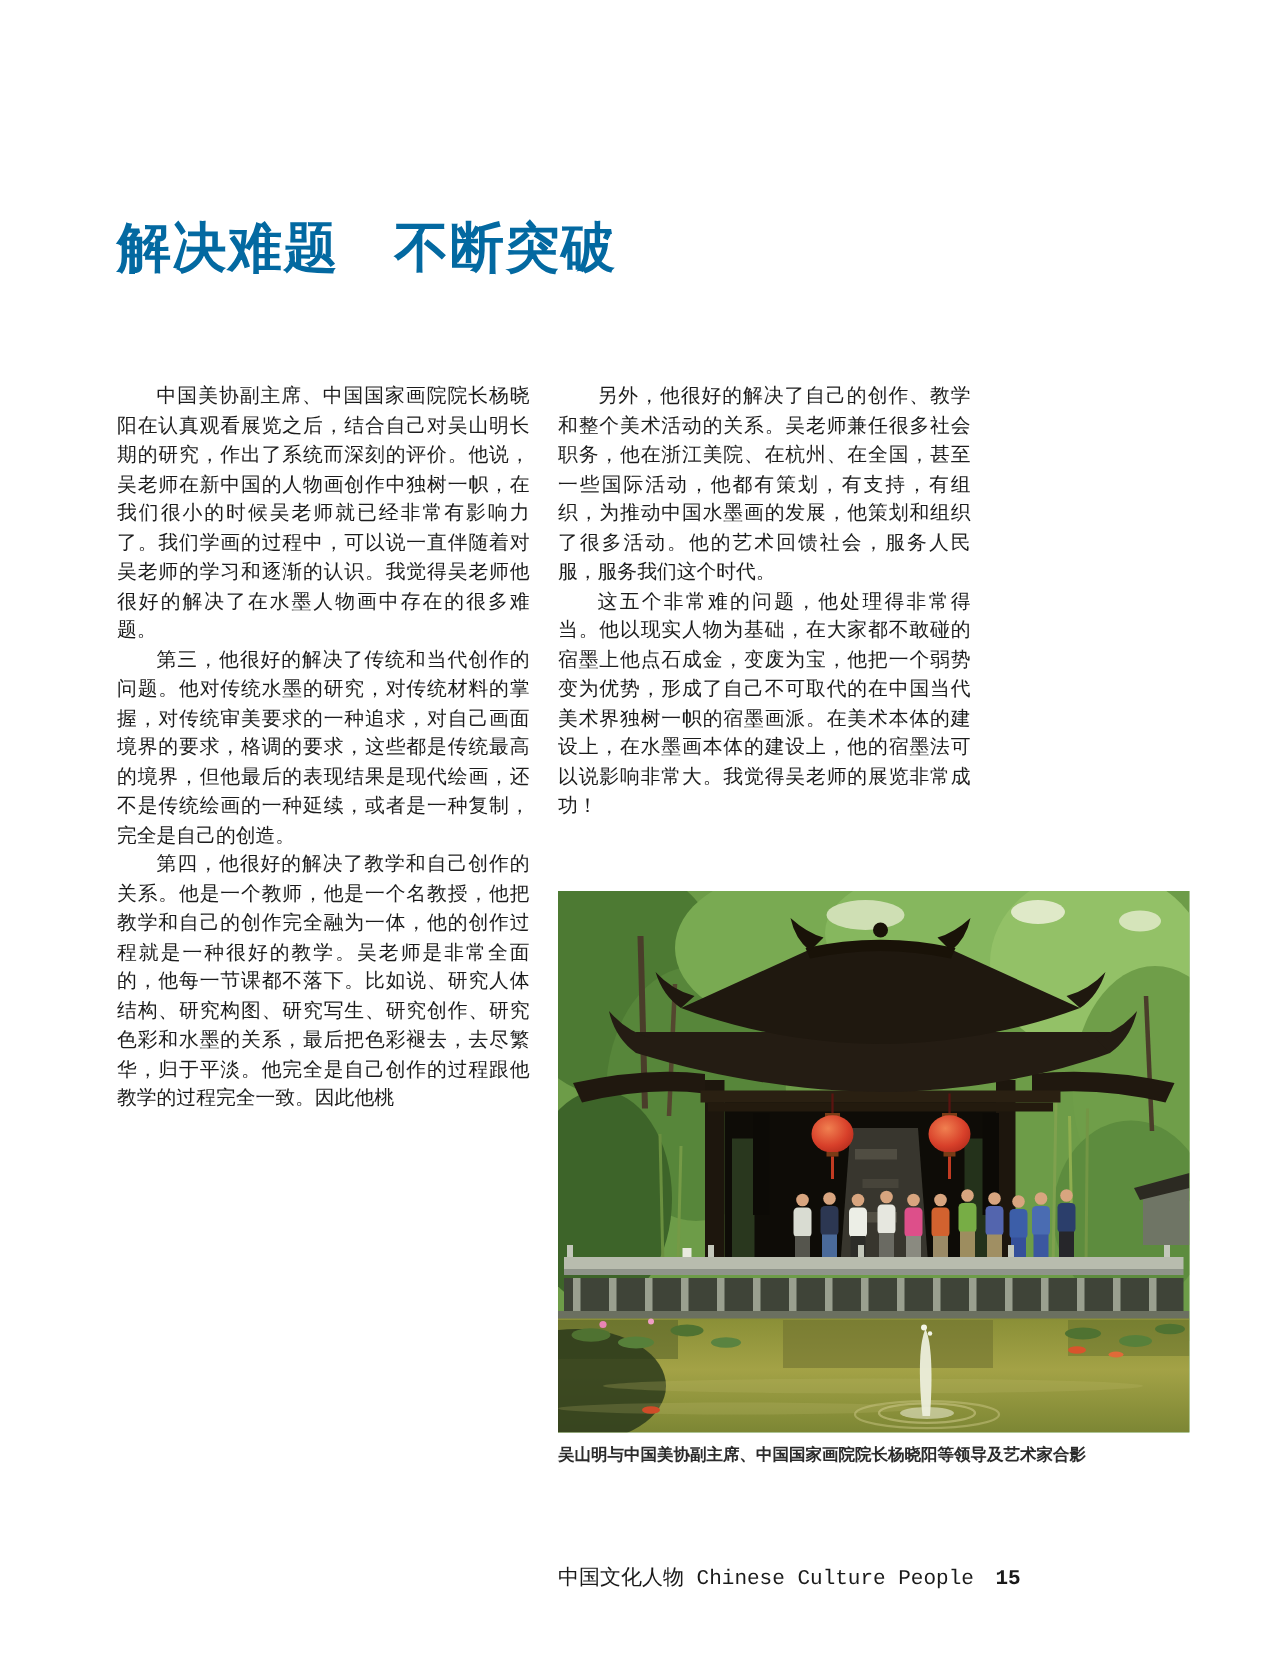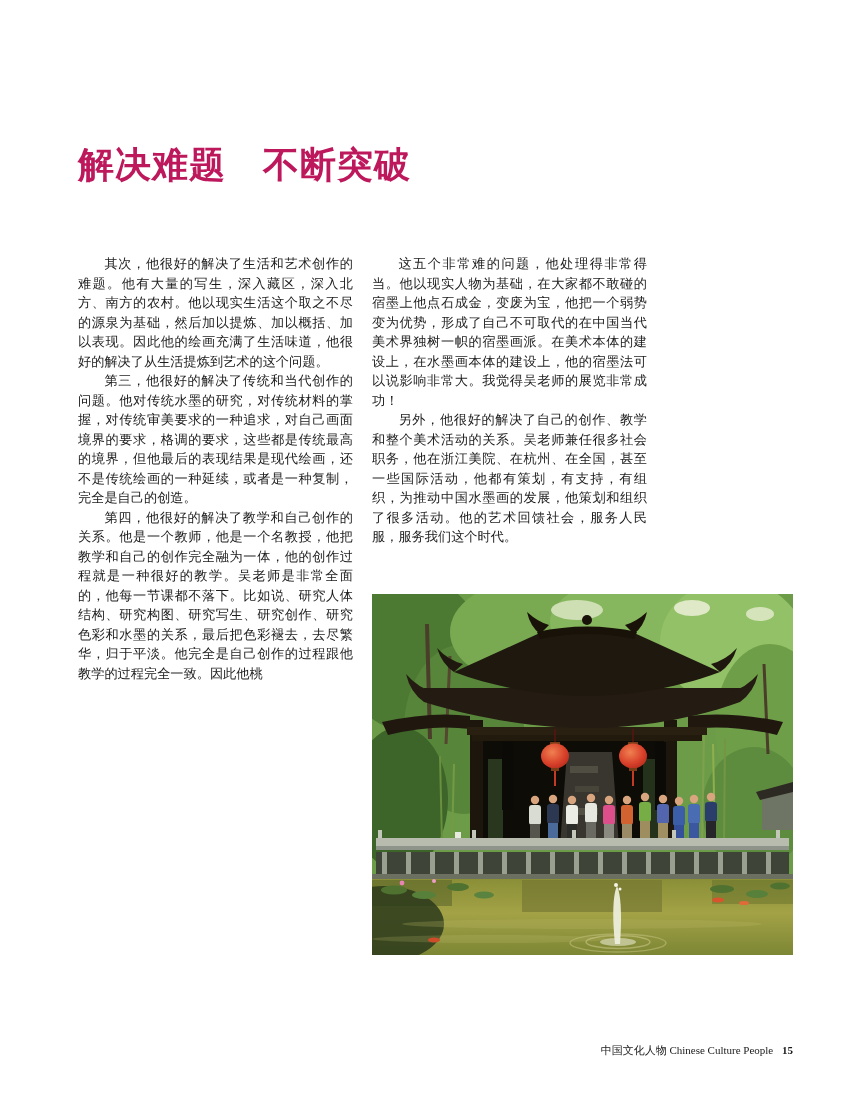--- a/index.html
+++ b/index.html
@@ -9,21 +9,21 @@
     margin:0 auto;
     background:#ffffff;
     overflow:hidden;
     font-family:"Liberation Serif","DejaVu Serif",serif;
     color:#1c1c1c;
   }
   .title{
     position:absolute;left:78px;top:142px;
     margin:0;
     font-size:36px;line-height:46px;
-    font-weight:bold;color:#be185d;
+    font-weight:bold;color:#0369a1;
     letter-spacing:1px;
     font-family:"Liberation Serif","DejaVu Serif",serif;
     white-space:nowrap;
   }
   .col{
     position:absolute;top:254px;width:275px;
     font-size:13.2px;line-height:19.5px;
     text-align:justify;
   }
   .col-left{left:78px;}
@@ -39,42 +39,42 @@
   }
   .photo svg{display:block;}
   .caption{
     position:absolute;left:372px;top:963px;width:421px;
     font-family:"Liberation Sans","DejaVu Sans",sans-serif;
     font-size:11px;line-height:14px;font-weight:bold;color:#2b2b2b;
     text-align:left;
   }
   .footer{
     position:absolute;left:372px;top:1043px;width:421px;
-    text-align:right;
-    font-family:Liberation Serif, serif;
-    font-size:11px;color:#1a1a1a;
+    text-align:left;
+    font-family:Liberation Mono, monospace;
+    font-size:14px;color:#1a1a1a;
   }
   .footer .pgnum{font-weight:bold;margin-left:6px;}
 </style>
 </head>
 <body>
 
 <div class="page">
 
   <h1 class="title">解决难题　不断突破</h1>
 
   <div class="col col-left">
-    <p class="ind">其次，他很好的解决了生活和艺术创作的难题。他有大量的写生，深入藏区，深入北方、南方的农村。他以现实生活这个取之不尽的源泉为基础，然后加以提炼、加以概括、加以表现。因此他的绘画充满了生活味道，他很好的解决了从生活提炼到艺术的这个问题。</p>
+    <p class="ind">中国美协副主席、中国国家画院院长杨晓阳在认真观看展览之后，结合自己对吴山明长期的研究，作出了系统而深刻的评价。他说，吴老师在新中国的人物画创作中独树一帜，在我们很小的时候吴老师就已经非常有影响力了。我们学画的过程中，可以说一直伴随着对吴老师的学习和逐渐的认识。我觉得吴老师他很好的解决了在水墨人物画中存在的很多难题。</p>
     <p class="ind">第三，他很好的解决了传统和当代创作的问题。他对传统水墨的研究，对传统材料的掌握，对传统审美要求的一种追求，对自己画面境界的要求，格调的要求，这些都是传统最高的境界，但他最后的表现结果是现代绘画，还不是传统绘画的一种延续，或者是一种复制，完全是自己的创造。</p>
     <p class="ind">第四，他很好的解决了教学和自己创作的关系。他是一个教师，他是一个名教授，他把教学和自己的创作完全融为一体，他的创作过程就是一种很好的教学。吴老师是非常全面的，他每一节课都不落下。比如说、研究人体结构、研究构图、研究写生、研究创作、研究色彩和水墨的关系，最后把色彩褪去，去尽繁华，归于平淡。他完全是自己创作的过程跟他教学的过程完全一致。因此他桃</p>
   </div>
 
   <div class="col col-right">
+    <p class="ind">另外，他很好的解决了自己的创作、教学和整个美术活动的关系。吴老师兼任很多社会职务，他在浙江美院、在杭州、在全国，甚至一些国际活动，他都有策划，有支持，有组织，为推动中国水墨画的发展，他策划和组织了很多活动。他的艺术回馈社会，服务人民服，服务我们这个时代。</p>
     <p class="ind">这五个非常难的问题，他处理得非常得当。他以现实人物为基础，在大家都不敢碰的宿墨上他点石成金，变废为宝，他把一个弱势变为优势，形成了自己不可取代的在中国当代美术界独树一帜的宿墨画派。在美术本体的建设上，在水墨画本体的建设上，他的宿墨法可以说影响非常大。我觉得吴老师的展览非常成功！</p>
-    <p class="ind">另外，他很好的解决了自己的创作、教学和整个美术活动的关系。吴老师兼任很多社会职务，他在浙江美院、在杭州、在全国，甚至一些国际活动，他都有策划，有支持，有组织，为推动中国水墨画的发展，他策划和组织了很多活动。他的艺术回馈社会，服务人民服，服务我们这个时代。</p>
   </div>
 
   <figure class="photo">
     <svg viewBox="0 0 421 361" width="421" height="361" xmlns="http://www.w3.org/2000/svg">
       <defs>
         <linearGradient id="pondGrad" x1="0" y1="0" x2="0" y2="1">
           <stop offset="0" stop-color="#8a8f37"></stop>
           <stop offset="0.45" stop-color="#a3a246"></stop>
           <stop offset="1" stop-color="#7c8634"></stop>
         </linearGradient>
@@ -300,20 +300,21 @@
           <ellipse cx="246" cy="348" rx="32" ry="6.5" fill="none" stroke="#cfcb8c" stroke-width="1.5" opacity="0.55"></ellipse>
           <ellipse cx="246" cy="348" rx="18" ry="4" fill="#d8dab8" opacity="0.7"></ellipse>
           <path d="M243,350 C240,322 241,300 245,292 C249,300 250,322 248,350 Z" fill="#eceedb" opacity="0.95"></path>
           <circle cx="244" cy="291" r="2" fill="#f4f5e8"></circle>
           <circle cx="248" cy="295" r="1.5" fill="#f4f5e8"></circle>
         </g>
       </g>
     </svg>
   </figure>
 
+  <figcaption class="caption">吴山明与中国美协副主席、中国国家画院院长杨晓阳等领导及艺术家合影</figcaption>
 
   <div class="footer">
     <span>中国文化人物</span>
     <span>Chinese Culture People</span>
     <span class="pgnum">15</span>
   </div>
 
 </div>
 
 </body></html>

